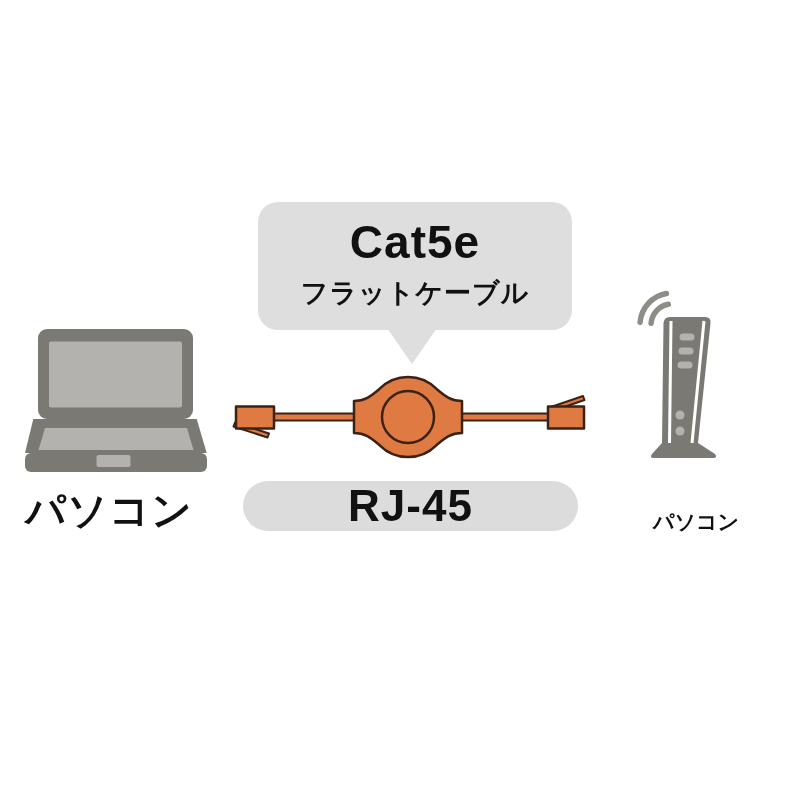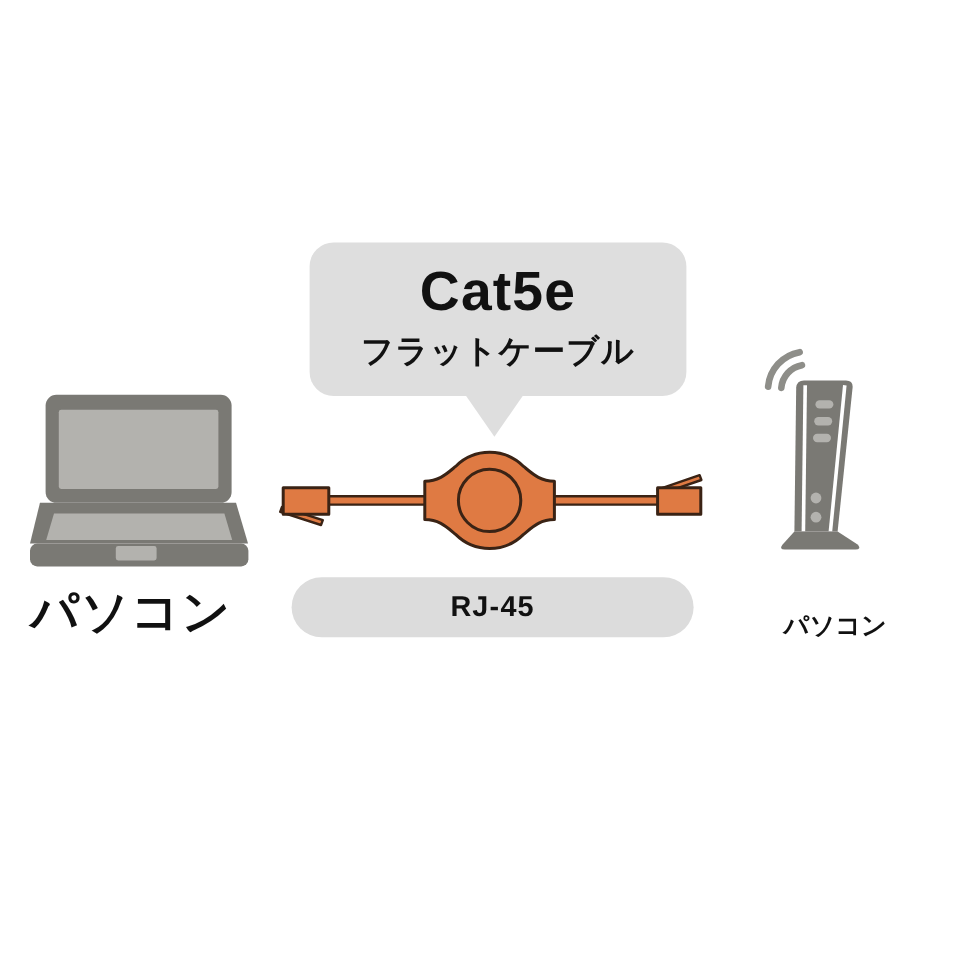--- a/index.html
+++ b/index.html
@@ -42,21 +42,21 @@
   .orange{fill:var(--orange);stroke:var(--outline);stroke-width:2.5;stroke-linejoin:round;}
   .orange-thin{fill:var(--orange);stroke:var(--outline);stroke-width:2;stroke-linejoin:round;}
   .outline-only{fill:none;stroke:var(--outline);stroke-width:2.5;}
 
   
   .pill{
     position:absolute;left:243px;top:481px;width:335px;height:50px;
     background:var(--badge-gray);border-radius:25px;
     display:flex;align-items:center;justify-content:center;
   }
-  .pill span{font-size:24px;font-weight:bold;color:var(--text);letter-spacing:1px;}
+  .pill span{font-size:44px;font-weight:bold;color:var(--text);letter-spacing:1px;}
 
   
   .caption{position:absolute;font-weight:bold;color:var(--text);text-align:center;}
   .laptop-label{left:16px;top:494px;width:186px;font-size:40px;line-height:32px;letter-spacing:1px;}
   .router-label{left:586px;top:474px;width:220px;font-size:21px;line-height:32px;}
 </style>
 </head>
 <body>
 
 <div class="canvas">

